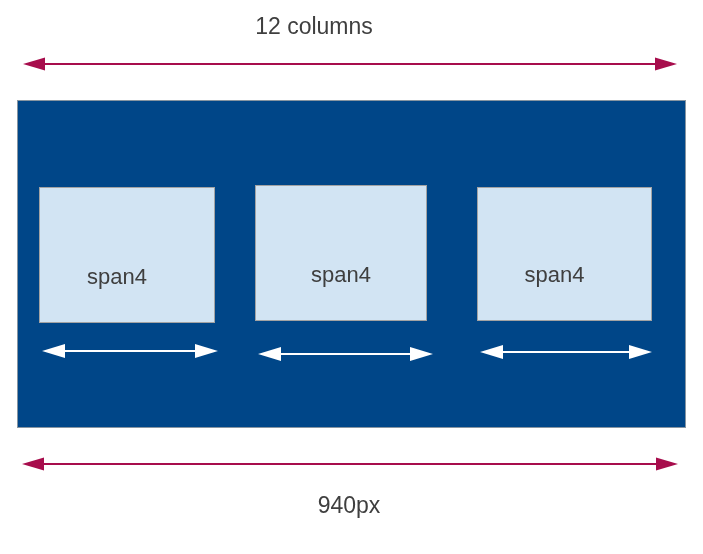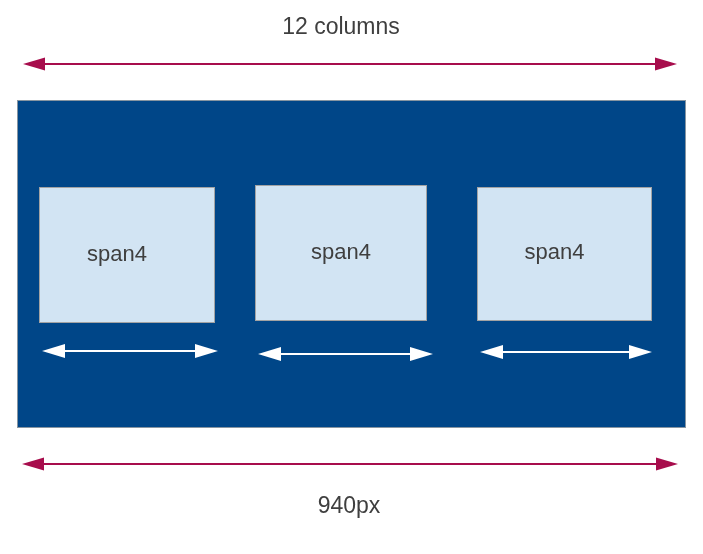--- a/index.html
+++ b/index.html
@@ -14,21 +14,21 @@
   }
 
   .dim-label {
     position: absolute;
     transform: translateX(-50%);
     font-size: 23px;
     color: var(--text-gray, #3f3f3f);
     white-space: nowrap;
     letter-spacing: 0px;
   }
-  .dim-label.top    { left: 341px; top: 13px; }
+  .dim-label.top    { left: 314px; top: 13px; }
   .dim-label.bottom { left: 349px; top: 492px; }
 
   .grid-container {
     position: absolute;
     left: 17px; top: 100px;
     width: 667px; height: 326px;
     background: var(--deep-blue, #004688);
     border: 1px solid var(--container-border, #8795a1);
   }
 
@@ -37,21 +37,21 @@
     background: var(--cell-blue, #d2e4f3);
     border: 1px solid var(--cell-border, #a3a3a3);
     display: flex;
     justify-content: center;
     align-items: flex-end;
     box-sizing: border-box;
   }
   .span-cell .cell-label {
     font-size: 22px;
     color: var(--text-gray, #3f3f3f);
-    padding-bottom: 55px;
+    padding-bottom: 32px;
   }
   .span-cell.shift-left .cell-label { transform: translateX(-10px); }
 
   .cell-1 { left: 39px;  top: 187px; width: 176px; height: 136px; }
   .cell-2 { left: 255px; top: 185px; width: 172px; height: 136px; }
   .cell-3 { left: 477px; top: 187px; width: 175px; height: 134px; }
 
   svg.arrow { position: absolute; display: block; }
   .arrow-red  line    { stroke: var(--accent-red, #a70d4c); stroke-width: 2; }
   .arrow-red  polygon { fill:   var(--accent-red, #a70d4c); }

